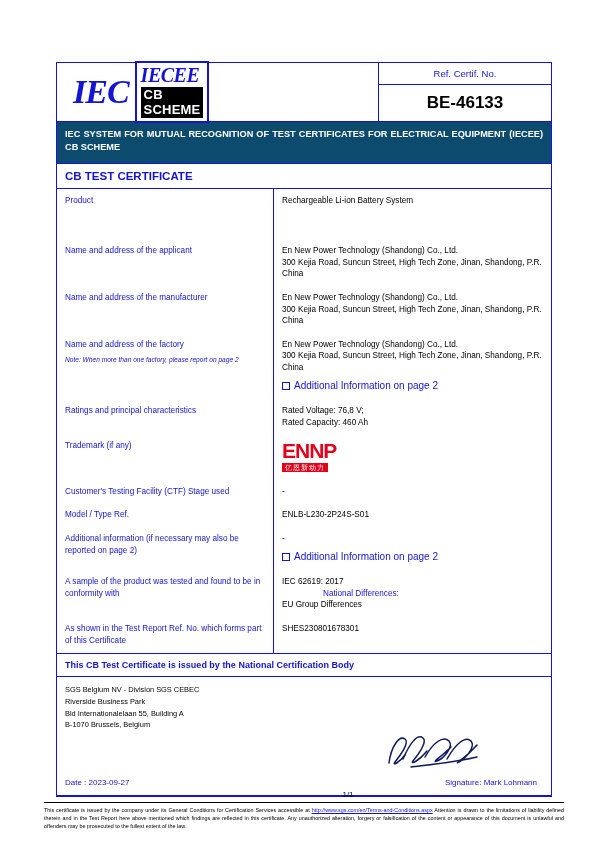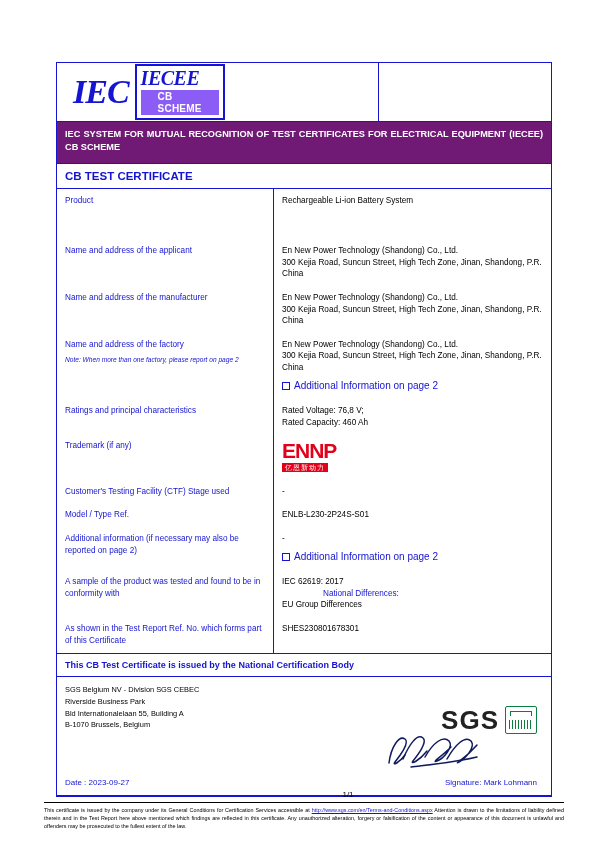--- a/index.html
+++ b/index.html
@@ -64,25 +64,25 @@
   .iecee-word {
     font-family: "Liberation Serif", serif;
     font-style: italic;
     font-weight: bold;
     font-size: 20px;
     color: #1414d2;
     letter-spacing: -0.5px;
     display: block;
   }
   .cb-scheme {
-    background: #8b5cf6;
+    background: #000000;
     color: #ffffff;
     font-weight: bold;
-    font-size: 10px;
-    padding: 1px 17px;
+    font-size: 13px;
+    padding: 1px 3px;
     margin-top: 2px;
     display: block;
     letter-spacing: 0.2px;
     line-height: 1.15;
   }
   .hdr-ref {
     flex: 1;
     display: flex;
     flex-direction: column;
   }
@@ -100,21 +100,21 @@
     display: flex;
     align-items: center;
     justify-content: center;
     font-size: 17px;
     font-weight: bold;
     color: #000;
   }
 
   
   .sys-band {
-    background: #701a75;
+    background: #0c4a6e;
     color: #ffffff;
     font-size: 9.2px;
     font-weight: bold;
     line-height: 1.45;
     padding: 6px 8px 7px 8px;
     text-align: justify;
     border-bottom: 1px solid #1414d2;
     height: 42px;
     box-sizing: border-box;
   }
@@ -321,20 +321,24 @@
     <div class="hdr">
       <div class="hdr-logo">
         <span class="iec-logo">IEC</span>
         <span class="iecee-box">
           <span class="iecee-word">IECEE</span>
           <span class="cb-scheme">
             <span>CB</span><br>
             <span>SCHEME</span>
           </span>
         </span>
+      </div>
+      <div class="hdr-ref">
+        <div class="hdr-ref-label">Ref. Certif. No.</div>
+        <div class="hdr-ref-value">BE-46133</div>
       </div>
     </div>
 
     <div class="sys-band">IEC SYSTEM FOR MUTUAL RECOGNITION OF TEST CERTIFICATES FOR ELECTRICAL EQUIPMENT (IECEE) CB SCHEME</div>
 
     <div class="cb-title">CB TEST CERTIFICATE</div>
 
     <div class="body-table">
 
       <div class="brow">
@@ -421,24 +425,20 @@
     </div>
 
     <div class="issued">This CB Test Certificate is issued by the National Certification Body</div>
 
     <div class="foot">
       <div class="ncb-addr" style="white-space:pre-line">SGS Belgium NV - Division SGS CEBEC
 Riverside Business Park
 Bld Internationalelaan 55, Building A
 B-1070 Brussels, Belgium</div>
 
-      <div class="sgs-mark">
-        <span class="sgs-text">SGS</span>
-        <span class="sgs-badge"></span>
-      </div>
 
       <svg class="sig-svg" width="110" height="42" viewBox="0 0 110 42">
         <g fill="none" stroke="#111a5e" stroke-width="1.5" stroke-linecap="round">
           <path d="M8 34 C10 18, 18 6, 24 10 C29 14, 18 28, 14 33 C11 37, 18 34, 24 26"></path>
           <path d="M22 30 C28 16, 36 4, 42 9 C47 13, 36 27, 32 32 C29 36, 38 32, 46 22"></path>
           <path d="M44 28 C52 14, 62 6, 68 12 C73 18, 62 30, 56 32 C50 34, 60 28, 70 18"></path>
           <path d="M66 30 C74 16, 84 6, 90 12 C95 18, 84 30, 78 33 C72 36, 84 30, 96 16"></path>
           <path d="M30 38 C46 36, 70 34, 96 28"></path>
         </g>
       </svg>

